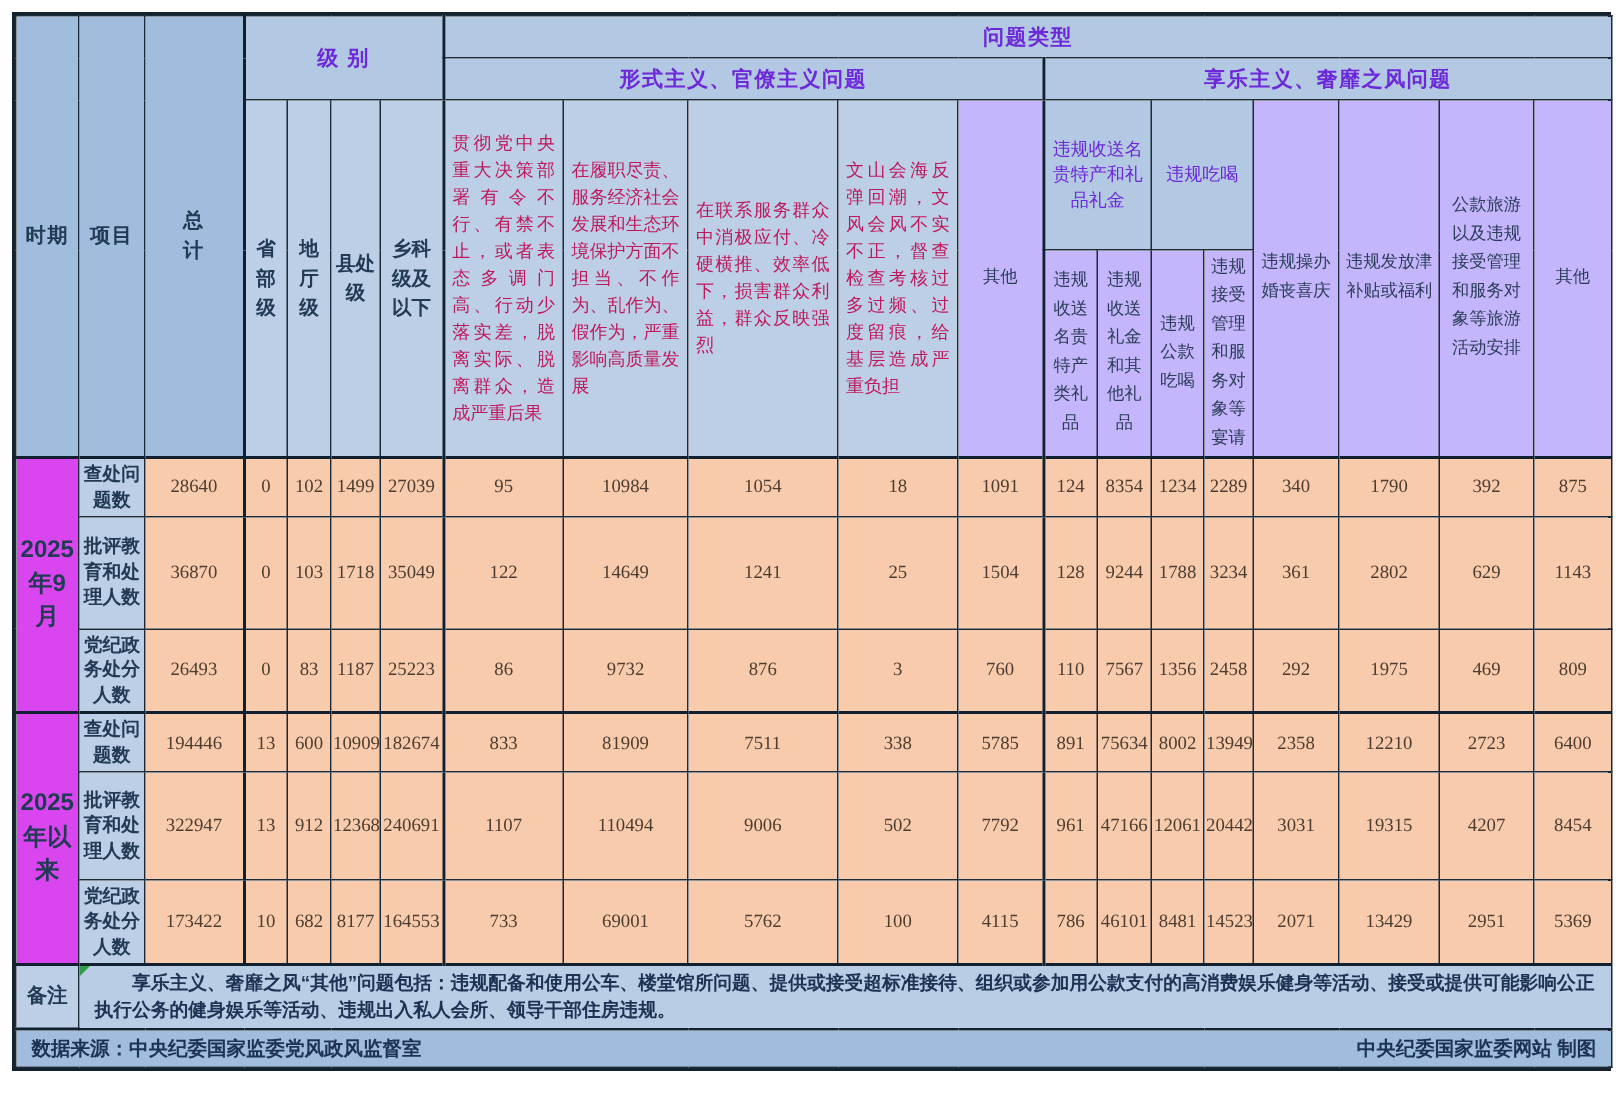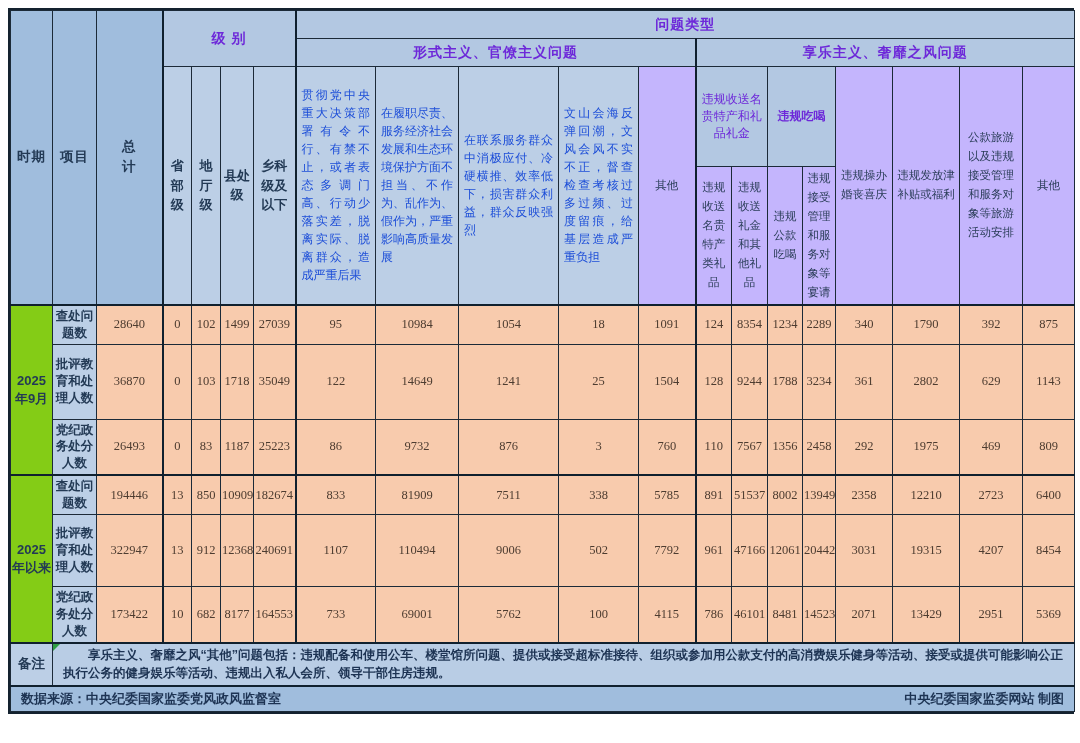--- a/index.html
+++ b/index.html
@@ -7,27 +7,27 @@
               font-family:"Liberation Sans", sans-serif; overflow:hidden; }
   .wrap { position:absolute; left:8px; top:8px; width:1066px; border:2px solid #14222f; }
   .titlebar { height:37px; background:#3d6c9e; display:flex; align-items:center; justify-content:center;
               color:#ffffff; font-size:22px; font-weight:bold; letter-spacing:4px; }
   table { border-collapse:collapse; table-layout:fixed; width:100%; }
   td { border:1px solid #1c2a38; vertical-align:middle; text-align:center; padding:1px 2px; overflow:hidden; }
   
   .hd   { background:#a0bddd; color:#233a55; font-weight:bold; font-size:13.5px; letter-spacing:1px; }
   .strip{ background:#b3c8e2; color:#6d28d9; font-weight:bold; font-size:14px; letter-spacing:1px; }
   .lvl  { background:#bccfe6; color:#233a55; font-weight:bold; font-size:13px; line-height:1.5; padding:2px; }
-  .desc { background:#bccfe6; color:#1d4ed8; font-size:12px; line-height:1.5; text-align:justify;
+  .desc { background:#bccfe6; color:#be185d; font-size:12px; line-height:1.5; text-align:justify;
           padding:4px 5px; font-weight:normal;font-family:Liberation Serif, serif; }
   .sub  { background:#c4b5fd; color:#2a3d58; font-size:11.5px; line-height:1.65; padding:2px 3px; font-weight:normal; }
   .stack{ width:1.2em; margin:0 auto; line-height:1.5; }
   
   .num   { background:#f8cbad; font-family:"Liberation Serif", serif; font-size:12.5px; color:#4d3c30; padding:0 1px; }
-  .period{ background:#84cc16; color:#233a55; font-weight:bold; font-size:13px; line-height:1.4; padding:1px; }
+  .period{ background:#d946ef; color:#233a55; font-weight:bold; font-size:16px; line-height:1.4; padding:1px; }
   .item  { background:#bccfe6; color:#233a55; font-weight:bold; font-size:12.5px; line-height:1.35; padding:2px; }
   
   .remark-label { background:#bccfe6; color:#233a55; font-weight:bold; font-size:13.5px; }
   .remark { background:#b9cde5; text-align:left; padding:2px 10px; position:relative;margin-left:39px; }
   .remark p { margin:0; text-indent:2em; font-size:12.5px; font-weight:bold; color:#1d3353; line-height:1.5; }
   .tri { position:absolute; top:0; left:0; width:0; height:0;
          border-top:7px solid #2f9e44; border-right:7px solid transparent; }
   .srcbar td { background:#a0bddd; padding:0; }
   .src { display:flex; justify-content:space-between; align-items:center; height:100%;
          padding:0 10px; font-weight:bold; font-size:13px; color:#1d3353; }
@@ -86,21 +86,21 @@
       <td class="lvl" rowspan="2">省部级</td>
       <td class="lvl" rowspan="2">地厅级</td>
       <td class="lvl" rowspan="2">县处级</td>
       <td class="lvl tr-r" rowspan="2">乡科级及以下</td>
       <td class="desc" rowspan="2">贯彻党中央重大决策部署有令不行、有禁不止，或者表态多调门高、行动少落实差，脱离实际、脱离群众，造成严重后果</td>
       <td class="desc" rowspan="2">在履职尽责、服务经济社会发展和生态环境保护方面不担当、不作为、乱作为、假作为，严重影响高质量发展</td>
       <td class="desc" rowspan="2">在联系服务群众中消极应付、冷硬横推、效率低下，损害群众利益，群众反映强烈</td>
       <td class="desc" rowspan="2">文山会海反弹回潮，文风会风不实不正，督查检查考核过多过频、过度留痕，给基层造成严重负担</td>
       <td class="sub tr-r" rowspan="2">其他</td>
       <td class="strip" colspan="2" style="font-weight:normal;font-size:12px;letter-spacing:0;text-align:center;">违规收送名贵特产和礼品礼金</td>
-      <td class="strip" colspan="2" style="font-weight:bold;font-size:12px;letter-spacing:0;">违规吃喝</td>
+      <td class="strip" colspan="2" style="font-weight:normal;font-size:12px;letter-spacing:0;">违规吃喝</td>
       <td class="sub" rowspan="2">违规操办婚丧喜庆</td>
       <td class="sub" rowspan="2">违规发放津补贴或福利</td>
       <td class="sub" rowspan="2">公款旅游以及违规接受管理和服务对象等旅游活动安排</td>
       <td class="sub" rowspan="2">其他</td>
     </tr>
     <tr class="r4">
       <td class="sub">违规收送名贵特产类礼品</td>
       <td class="sub">违规收送礼金和其他礼品</td>
       <td class="sub">违规公款吃喝</td>
       <td class="sub">违规接受管理和服务对象等宴请</td>
@@ -169,30 +169,30 @@
       <td class="num">1975</td>
       <td class="num">469</td>
       <td class="num">809</td>
     </tr>
 
     <tr class="d4 group2">
       <td class="period" rowspan="3">2025年以来</td>
       <td class="item">查处问题数</td>
       <td class="num tr-r">194446</td>
       <td class="num">13</td>
-      <td class="num">850</td>
+      <td class="num">600</td>
       <td class="num">10909</td>
       <td class="num tr-r">182674</td>
       <td class="num">833</td>
       <td class="num">81909</td>
       <td class="num">7511</td>
       <td class="num">338</td>
       <td class="num tr-r">5785</td>
       <td class="num">891</td>
-      <td class="num">51537</td>
+      <td class="num">75634</td>
       <td class="num">8002</td>
       <td class="num">13949</td>
       <td class="num">2358</td>
       <td class="num">12210</td>
       <td class="num">2723</td>
       <td class="num">6400</td>
     </tr>
     <tr class="d5">
       <td class="item">批评教育和处理人数</td>
       <td class="num tr-r">322947</td>

